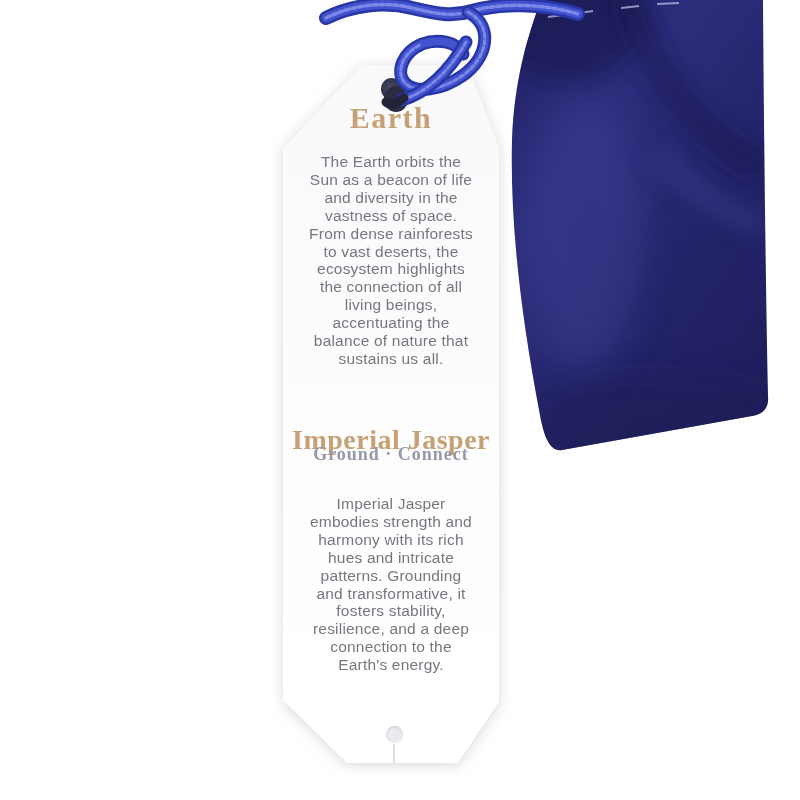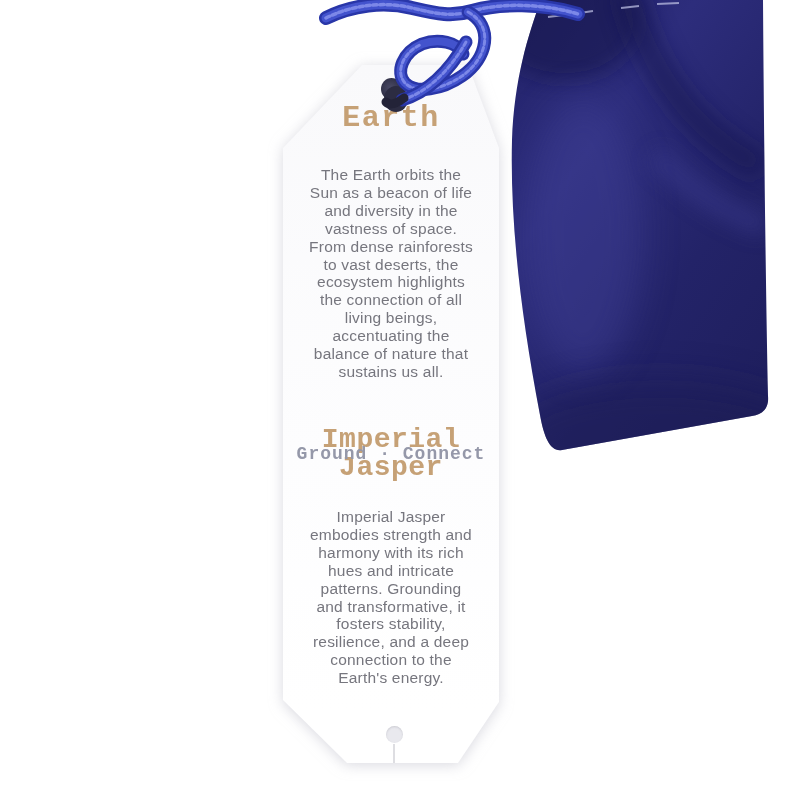--- a/index.html
+++ b/index.html
@@ -48,21 +48,21 @@
   }
   .string-mark {
     position: absolute;
     left: 110px; top: 679px;
     width: 2px; height: 26px;
     background: rgba(160,160,172,0.35);
   }
   .card h1, .card h2, .card h3 { 
     position: absolute; left: 0; width: 100%;
     margin: 0; text-align: center;
-    font-family: Liberation Mono, monospace;
+    font-family: Liberation Serif, serif;
     font-weight: 700;
   }
   .card h1 {
     top: 38px;
     font-size: 30px; line-height: 1;
     color: #c6a176;
     letter-spacing: 1.5px;
   }
   .card h2 {
     top: 361px;
@@ -71,21 +71,21 @@
     letter-spacing: 0.5px;
   }
   .card h3 {
     top: 380px;
     font-size: 18px; line-height: 1;
     color: #9598a9;
     letter-spacing: 1px;
   }
   .card p.body {
     position: absolute; left: 6px; right: 6px;
-    margin: 13px;
+    margin: 0;
     text-align: center;
     font-size: 15.5px;
     line-height: 17.9px;
     letter-spacing: 0.2px;
     color: #76767e;
     white-space: pre-line;
   }
   .card p.p1 { top: 88px; }
   .card p.p2 { top: 430px; }
   .cord-layer { z-index: 3; }

